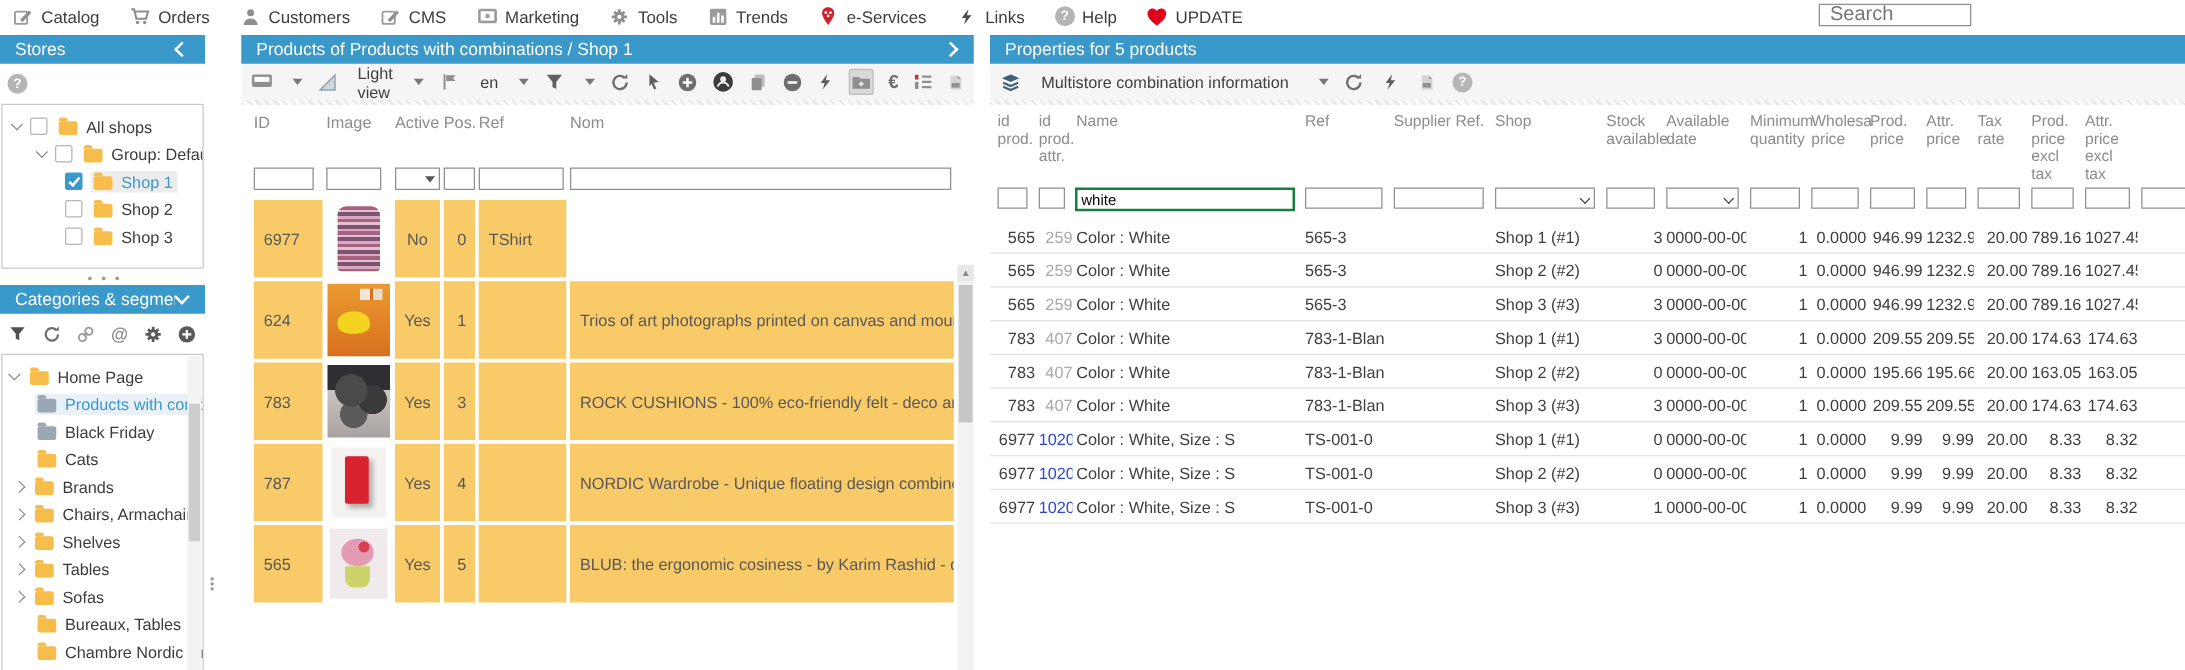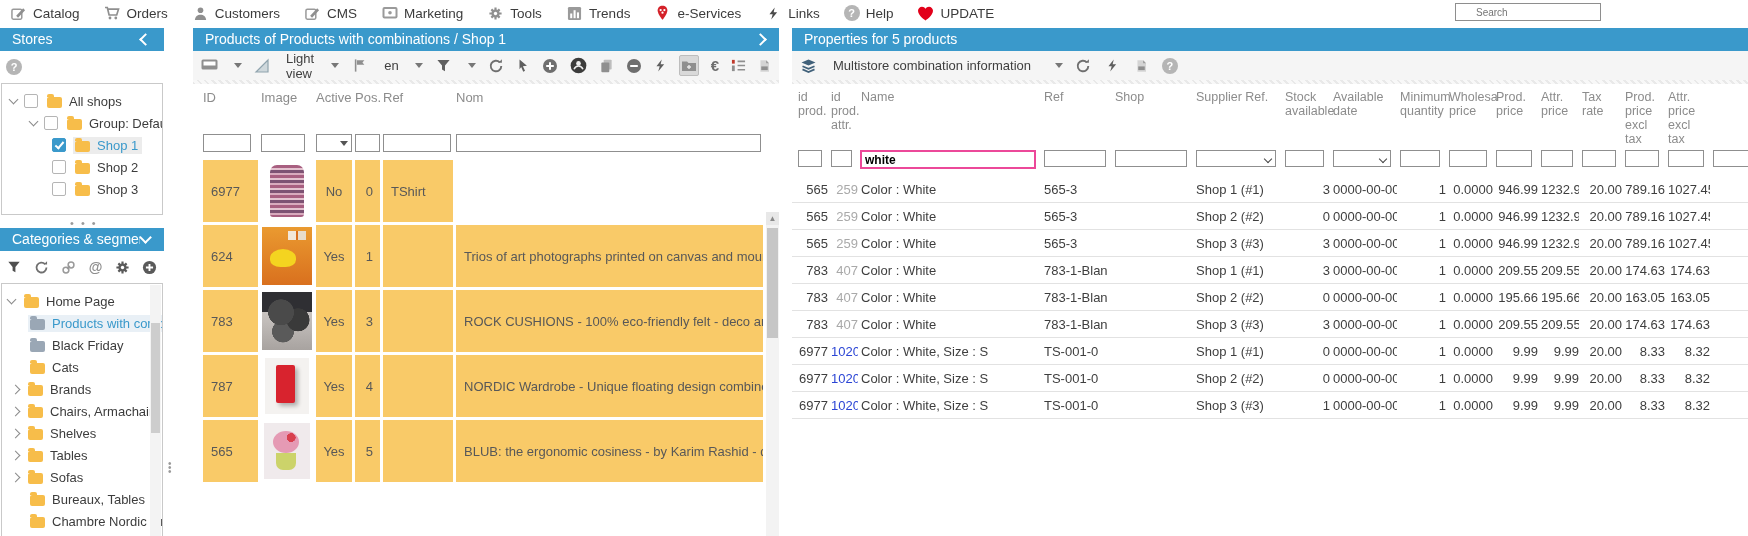--- a/index.html
+++ b/index.html
@@ -2,21 +2,21 @@
 <html><head>
 <meta charset="utf-8">
 <style>
   html,body{margin:0;padding:0;background:#fff;font-family:"Liberation Sans",sans-serif;}
   .root{position:relative;width:1748px;height:536px;background:#fff;overflow:hidden;font-size:13px;color:#3f3f3f;}
 
   
   .topbar{position:absolute;left:0;top:0;width:100%;height:26px;display:flex;align-items:center;padding-left:10px;box-sizing:border-box;}
   .menu-item{display:flex;align-items:center;gap:6px;margin-right:24px;font-size:13.5px;color:#3c3c3c;cursor:pointer;white-space:nowrap;}
   .menu-item svg{display:block;}
-  .search-input{position:absolute;left:1455px;top:3px;width:104px;height:14px;border:1px solid #8e8e8e;font-size:10px;padding:1px 20px;color:#555;font-family:"Liberation Sans",sans-serif;}
+  .search-input{position:absolute;left:1455px;top:3px;width:104px;height:14px;border:1px solid #8e8e8e;font-size:16px;padding:1px 8px;color:#555;font-family:"Liberation Sans",sans-serif;}
 
   
   .phead{background:#3a99cb;color:#fff;height:23px;line-height:23px;font-size:14px;padding:0 12px;position:relative;}
   .chw{position:absolute;right:14px;top:7px;width:7px;height:7px;border-right:2px solid #fff;border-bottom:2px solid #fff;display:inline-block;}
   .chw.left{transform:rotate(135deg);}
   .chw.right{transform:rotate(-45deg);}
   .chw.down{transform:rotate(45deg);top:5px;}
   .toolbar{background:#f5f5f5;height:29px;display:flex;align-items:center;padding:0 8px;gap:12px;}
   .tbi{display:flex;align-items:center;gap:16px;cursor:pointer;}
   .dd{width:0;height:0;border-left:4px solid transparent;border-right:4px solid transparent;border-top:5px solid #777;}
@@ -91,21 +91,21 @@
   .vscroll .thumb{position:absolute;left:1px;top:16px;width:11px;height:110px;background:#c6c6c6;cursor:pointer;}
 
   
   .props-panel{position:absolute;left:792px;top:28px;width:956px;height:508px;}
   .props-panel .body{position:relative;background:#fff;}
   .rgrid{display:grid;grid-template-columns:30px 27px 180px 68px 78px 86px 45px 64px 46px 44px 42px 38px 40px 40px 42px 46px;column-gap:3px;padding-left:6px;}
   .rhead{color:#8c8c8c;font-size:12.5px;line-height:14px;padding-top:6px;height:60px;}
   .rhead .hcell{white-space:pre-line;cursor:pointer;}
   .rfilter{height:26px;align-items:start;}
   .rfilter input,.rfilter .rsel{height:15px;border:1px solid #8f8f8f;background:#fff;font-size:12px;padding:0 3px;width:calc(100% - 14px);font-family:"Liberation Sans",sans-serif;}
-  .rfilter .focused{border:2px solid #ec4899;margin-left:-1px;font-weight:bold;}
+  .rfilter .focused{border:2px solid #15803d;margin-left:-1px;}
   .rsel{position:relative;display:block;}
   .rsel::after{content:"";position:absolute;right:4px;top:5px;width:5px;height:5px;border-right:1.7px solid #444;border-bottom:1.7px solid #444;transform:rotate(45deg);}
   .rrow{height:26px;border-bottom:1px solid #e2e2e2;align-items:center;font-size:13px;color:#3e3e3e;cursor:pointer;}
   .rrow span{overflow:hidden;white-space:nowrap;display:block;}
   .num{text-align:right;}
   .attr-id{color:#a9a9a9;text-align:right;}
   .attr-id.link{color:#2b45d5;text-align:left;}
 </style>
 </head>
 <body>
@@ -615,22 +615,22 @@
     <div class="body">
       <div class="hatch"></div>
       <div class="rgrid rhead">
         <div class="hcell">id
 prod.</div>
         <div class="hcell">id
 prod.
 attr.</div>
         <div class="hcell">Name</div>
         <div class="hcell">Ref</div>
+        <div class="hcell">Supplier Ref.</div>
         <div class="hcell">Shop</div>
-        <div class="hcell">Supplier Ref.</div>
         <div class="hcell">Stock
 available</div>
         <div class="hcell">Available
 date</div>
         <div class="hcell">Minimum
 quantity</div>
         <div class="hcell">Wholesa
 price</div>
         <div class="hcell">Prod.
 price</div>

